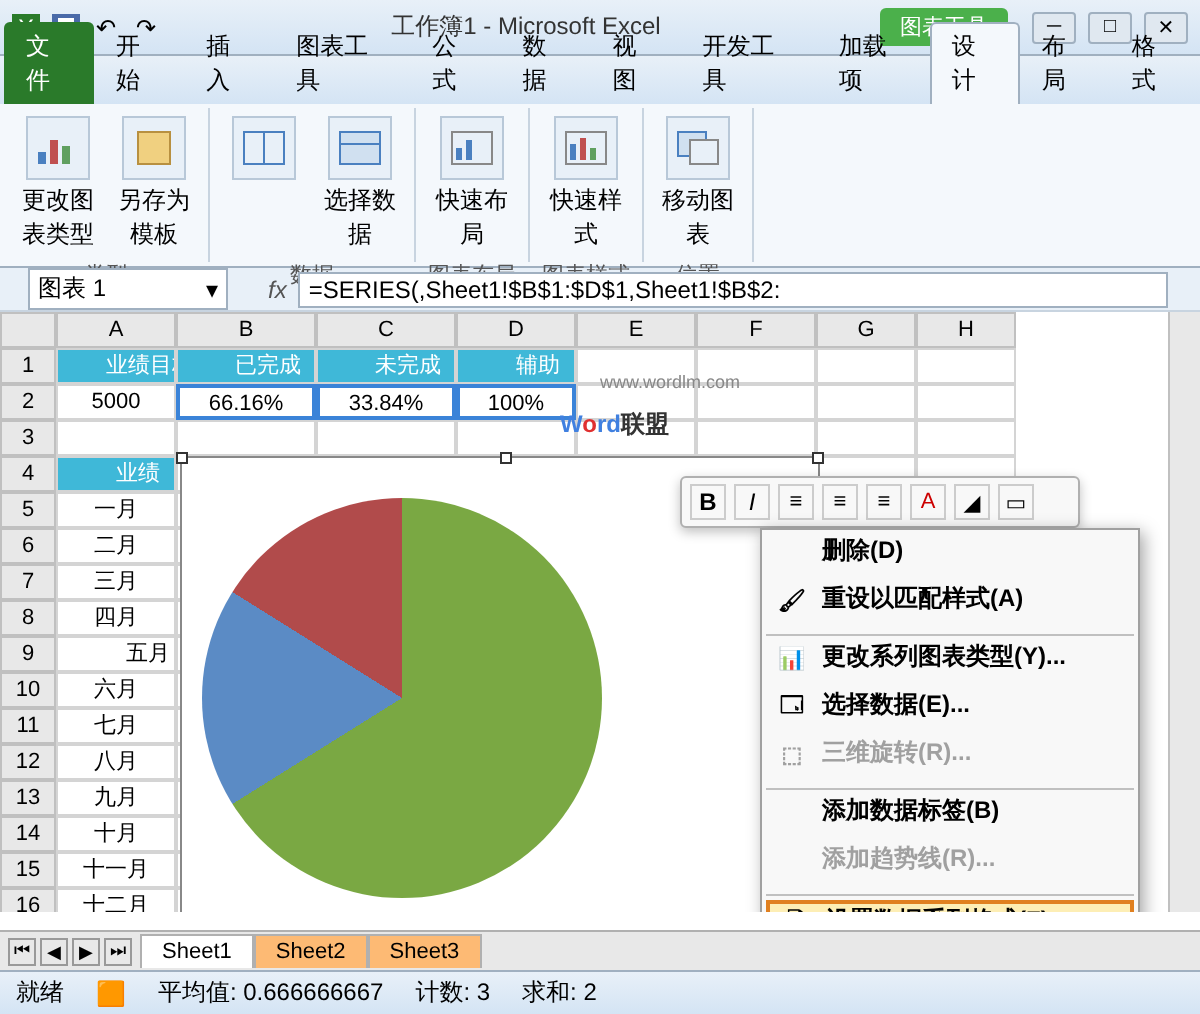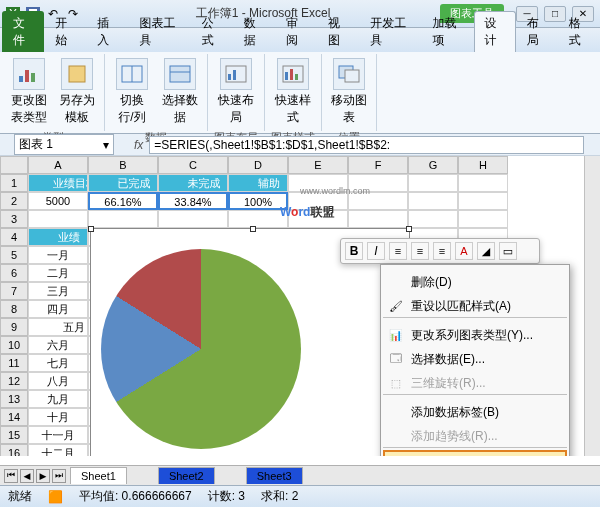--- a/index.html
+++ b/index.html
@@ -41,29 +41,29 @@
 .handle { position:absolute; width:6px; height:6px; background:#fff; border:1px solid #333; }
 .pie { position:absolute; left:10px; top:20px; width:200px; height:200px; border-radius:50%; background:conic-gradient(#7aa843 0deg 238deg,#5b8bc5 238deg 302deg,#b14b4b 302deg 360deg); }
 .legend { position:absolute; right:10px; top:12px; font-size:11px; display:flex; align-items:center; gap:4px; }
 .leg-sw { width:10px; height:10px; background:#7aa843; }
 .watermark { position:absolute; left:280px; top:40px; color:#4080e0; font-size:22px; font-weight:bold; }
 .watermark .o { color:#e03030; }
 .watermark-url { position:absolute; left:300px; top:30px; color:#888; font-size:9px; }
 .fmt-toolbar { position:absolute; left:340px; top:82px; width:200px; height:26px; background:#f8f8f8; border:1px solid #b0b0b0; border-radius:3px; display:flex; align-items:center; padding:0 4px; gap:4px; box-shadow:0 2px 6px rgba(0,0,0,.25); }
 .fmt-btn { width:18px; height:18px; border:1px solid #ccc; display:flex; align-items:center; justify-content:center; font-size:11px; }
 .ctx-menu { position:absolute; left:380px; top:108px; width:190px; background:#f8f8f8; border:1px solid #a0a0a0; box-shadow:2px 2px 8px rgba(0,0,0,.35); padding:2px; }
-.ctx-item { display:flex; align-items:flex-end; height:24px; padding:0 4px; gap:6px; font-size:12px; }
+.ctx-item { display:flex; align-items:flex-start; height:24px; padding:0 4px; gap:6px; font-size:12px;font-weight:bold; }
 .ctx-item.disabled { color:#a0a0a0; }
 .ctx-item.hl { background:#fdeeb5; border:2px solid #e08020; }
 .ctx-ico { width:18px; height:18px; display:flex; align-items:center; justify-content:center; font-size:11px; }
 .sheet-tabs { position:absolute; bottom:22px; left:0; right:0; height:20px; background:#e8e8e8; display:flex; align-items:center; border-top:1px solid #b0b0b0; }
 .nav-btns { display:flex; padding:0 4px; gap:2px; }
 .nav-btn { width:14px; height:14px; border:1px solid #999; font-size:9px; display:flex; align-items:center; justify-content:center; }
 .stab { padding:2px 10px; border:1px solid #b0b0b0; border-bottom:none; background:#fff; font-size:11px; }
-.stab.inactive { background:#1d4ed8;margin-left:31px; }
+.stab.inactive { background:#fdba74; }
 .statusbar { position:absolute; bottom:0; left:0; right:0; height:22px; background:linear-gradient(#e8f0f8,#d4e4f4); display:flex; align-items:center; padding:0 8px; gap:16px; font-size:11px; border-top:1px solid #a0b0c0; }
 .vscroll { position:absolute; right:0; top:0; width:16px; height:100%; background:#e8e8e8; border-left:1px solid #c0c0c0; }
 svg { display:block; }
 </style>
 </head>
 <body>
 
 <div class="titlebar">
   <div class="qat">
     <div class="qat-btn">
@@ -90,21 +90,20 @@
   </div>
 </div>
 
 <div class="tabs">
   <div class="tab file">文件</div>
   <div class="tab">开始</div>
   <div class="tab">插入</div>
   <div class="tab">图表工具</div>
   <div class="tab">公式</div>
   <div class="tab">数据</div>
-  <div class="tab">审阅</div>
   <div class="tab">视图</div>
   <div class="tab">开发工具</div>
   <div class="tab">加载项</div>
   <div class="tab active">设计</div>
   <div class="tab">布局</div>
   <div class="tab">格式</div>
 </div>
 
 <div class="ribbon">
   <div class="grp">
@@ -132,21 +131,20 @@
   </div>
   <div class="grp">
     <div class="grp-btns">
       <div class="big-btn">
           <div class="ico">
             <svg width="24" height="20">
               <rect x="2" y="2" width="20" height="16" fill="none" stroke="#4a80c0"></rect>
               <line x1="12" y1="2" x2="12" y2="18" stroke="#4a80c0"></line>
             </svg>
           </div>
-          <span>切换行/列</span>
         </div>
       <div class="big-btn">
           <div class="ico">
             <svg width="24" height="20">
               <rect x="2" y="2" width="20" height="16" fill="#d0e0f0" stroke="#4a80c0"></rect>
               <line x1="2" y1="8" x2="22" y2="8" stroke="#4a80c0"></line>
             </svg>
           </div>
           <span>选择数据</span>
         </div>

